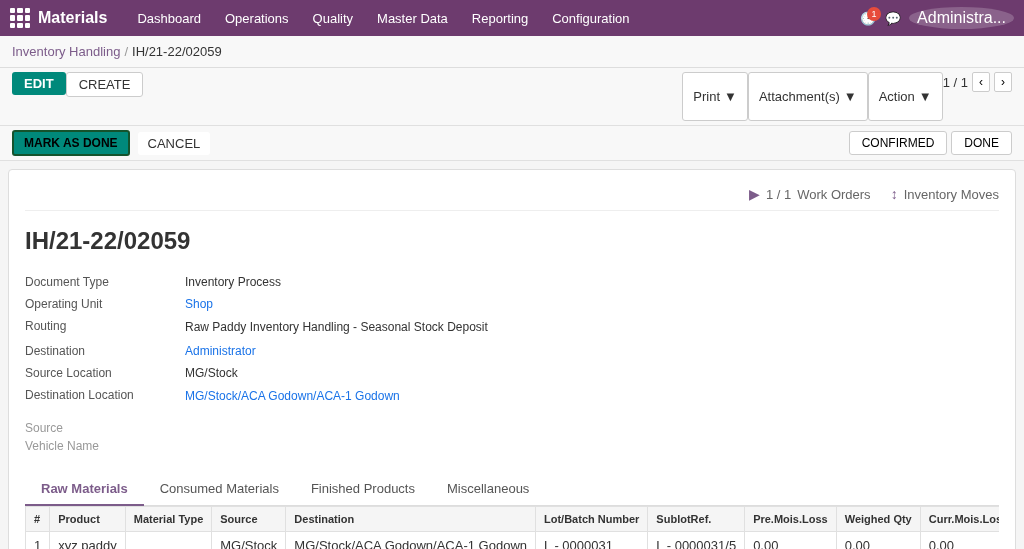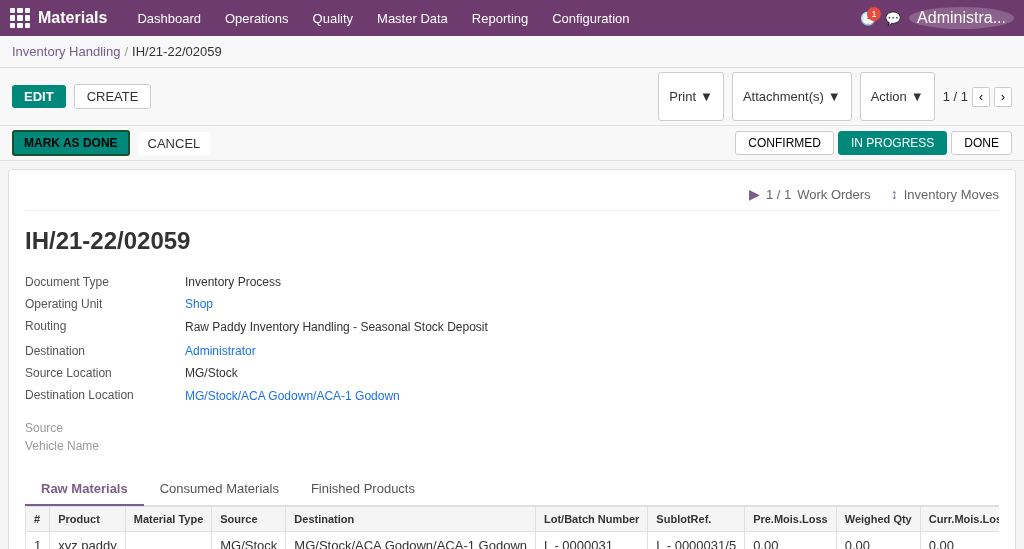--- a/index.html
+++ b/index.html
@@ -52,22 +52,22 @@
     .breadcrumb .link { color: #7c5c8a; cursor: pointer; }
     .breadcrumb .sep { color: #999; }
     .breadcrumb .current { color: #333; }
 
     
     .action-bar {
       background: #f8f8f8;
       padding: 4px 12px;
       border-bottom: 1px solid #e0e0e0;
       display: flex;
-      align-items: center;
-      gap: 8px;
+      align-items: flex-start;
+      gap: 0;
     }
     .btn-edit {
       background: #00897b; color: white; border: none; padding: 4px 12px;
       border-radius: 3px; cursor: pointer; font-size: 13px; font-weight: bold;
     }
     .btn-create {
       background: white; color: #333; border: 1px solid #ccc; padding: 4px 12px;
       border-radius: 3px; cursor: pointer; font-size: 13px;
     }
     .btn-dropdown {
@@ -212,21 +212,20 @@
     <button class="pag-btn">‹</button>
     <button class="pag-btn">›</button>
   </div>
 </div>
 
 <div class="status-bar">
   <button class="btn-mark">MARK AS DONE</button>
   <button class="btn-cancel">CANCEL</button>
   <div class="status-buttons">
     <button class="status-btn">CONFIRMED</button>
-    <button class="status-btn active">IN PROGRESS</button>
     <button class="status-btn">DONE</button>
   </div>
 </div>
 
 <div class="content">
 
   <div class="quick-stats">
     <div class="stat-item">
       <span class="stat-icon">▶</span>
       <span>1 / 1</span>
@@ -269,20 +268,21 @@
 
   <div class="form-extra">
     <div class="form-extra-label">Source</div>
     <div class="form-extra-label">Vehicle Name</div>
   </div>
 
   <div class="tabs">
     <div class="tab active">Raw Materials</div>
     <div class="tab">Consumed Materials</div>
     <div class="tab">Finished Products</div>
+    <div class="tab">Miscellaneous</div>
   </div>
 
   <div class="table-container">
     <table>
       <thead>
         <tr>
           <th>#</th>
           <th>Product</th>
           <th>Material Type</th>
           <th>Source</th>

